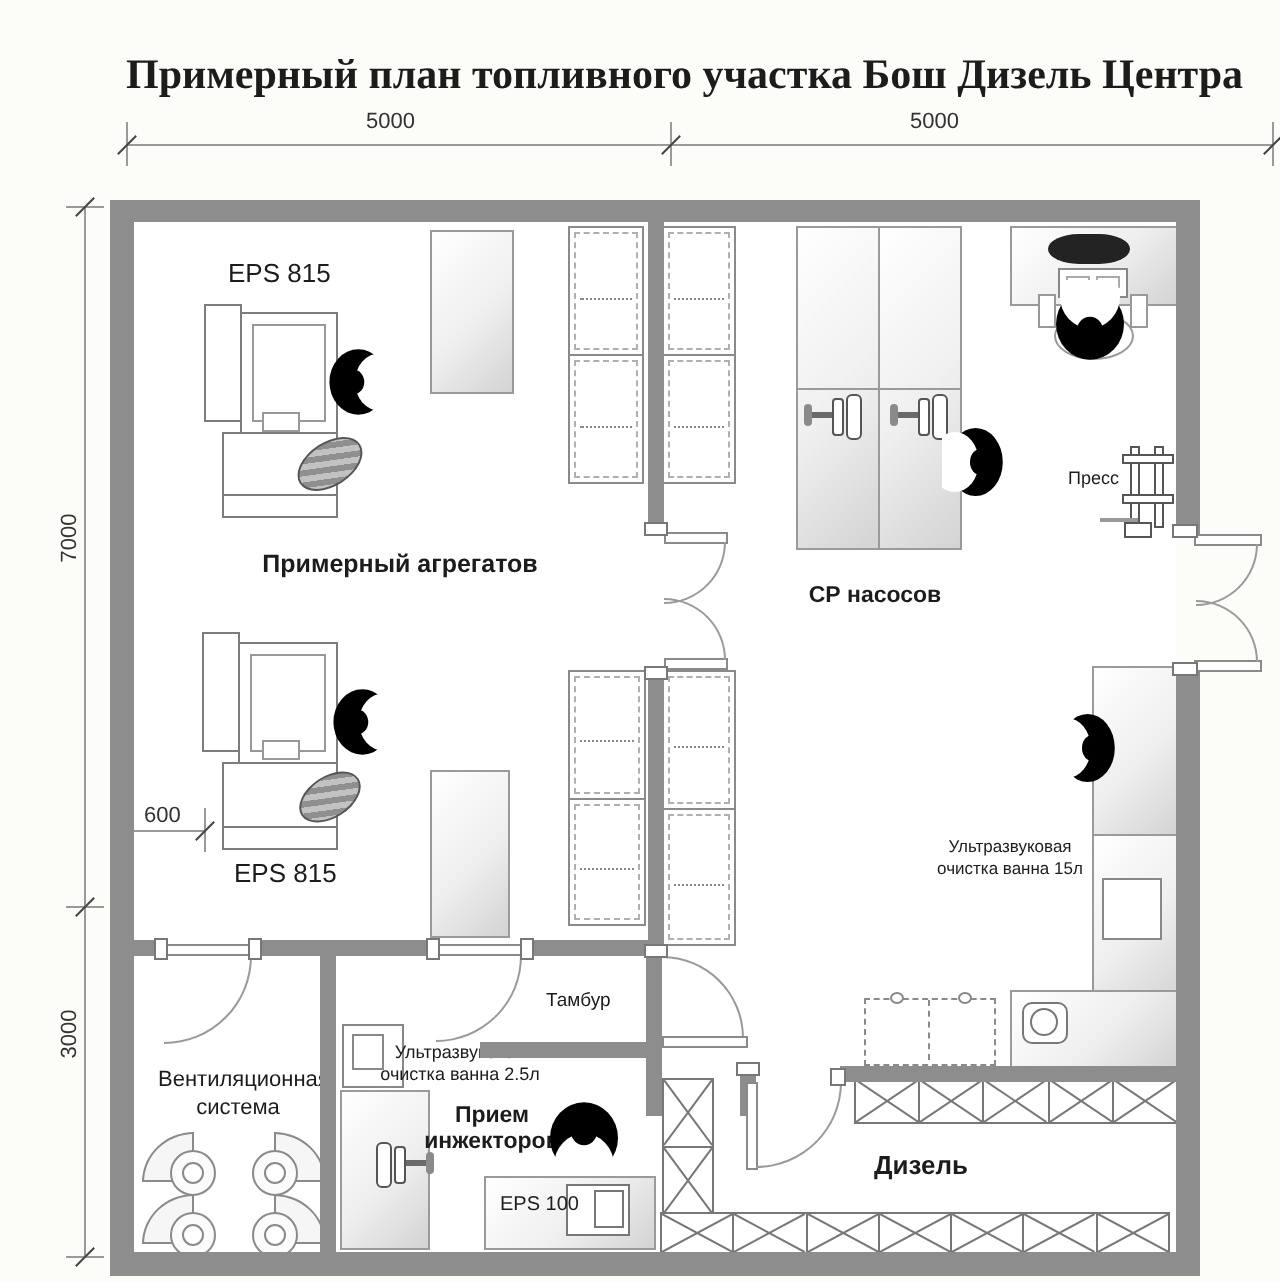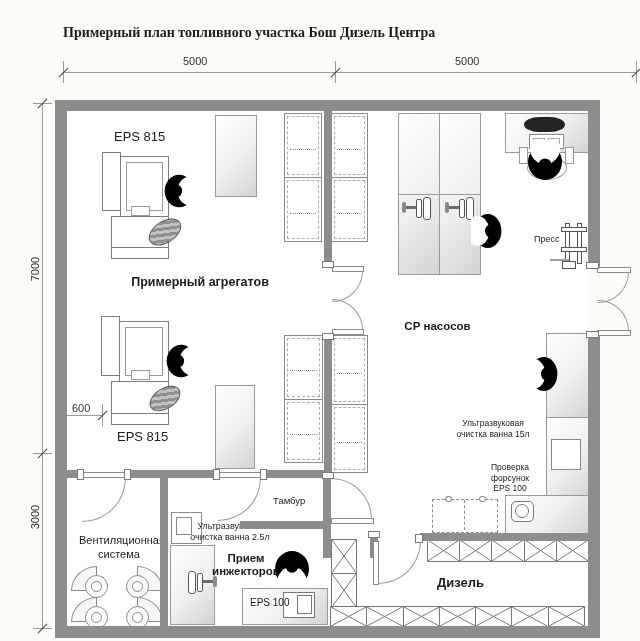--- a/index.html
+++ b/index.html
@@ -51,21 +51,21 @@
   .tool .b2{position:absolute;left:20px;top:1px;width:6px;height:21px;border:1px solid #555;background:#fff;border-radius:3px;}
   .disc{position:absolute;border:1px solid #555;border-radius:50%;
         background:repeating-linear-gradient(25deg,#8f8f8f 0 3px,#c2c2c2 3px 6px);}
   .seam{position:absolute;left:0;right:0;top:50%;border-top:1px solid #9a9a9a;}
 </style>
 </head>
 <body>
 
 <div id="canvas">
 
-  <div class="lbl serif b" style="left:63px;top:24px;font-size:14px;">Примерный план топливного участка Бош Дизель Центра</div>
+  <div class="lbl serif b" style="left:63px;top:24px;font-size:21px;">Примерный план топливного участка Бош Дизель Центра</div>
 
   <div class="dline" style="left:63px;top:72px;width:574px;height:1px;"></div>
   <div class="dline" style="left:63px;top:61px;width:1px;height:22px;"></div>
   <div class="dline" style="left:335px;top:61px;width:1px;height:22px;"></div>
   <div class="dline" style="left:636px;top:61px;width:1px;height:22px;"></div>
   <div class="tick" style="left:63px;top:66px;"></div>
   <div class="tick" style="left:335px;top:66px;"></div>
   <div class="tick" style="left:636px;top:66px;"></div>
   <div class="dimtxt" style="left:183px;top:55px;">5000</div>
   <div class="dimtxt" style="left:455px;top:55px;">5000</div>
@@ -177,42 +177,41 @@
   <div class="box" style="left:519px;top:147px;width:7px;height:15px;border-color:#999;"></div>
   <div class="box" style="left:565px;top:147px;width:7px;height:15px;border-color:#999;"></div>
   <div class="person" style="left:524px;top:135px;width:42px;height:52px;transform:rotate(-90deg);">
     <svg viewBox="0 0 40 52" preserveAspectRatio="none">
         <circle cx="19" cy="26" r="17"></circle>
         <circle cx="32" cy="26" r="15" fill="#fff"></circle>
         <circle cx="16" cy="26" r="6.5"></circle>
       </svg>
   </div>
 
-  <div class="lbl b c" style="left:360px;top:291px;width:155px;font-size:11.5px;margin-top:28px;">СР насосов</div>
+  <div class="lbl b c" style="left:360px;top:291px;width:155px;font-size:11.5px;">СР насосов</div>
 
   <div class="lbl" style="left:534px;top:234px;font-size:9px;">Пресс</div>
   <div class="box" style="left:565px;top:223px;width:3px;height:39px;border-color:#555;"></div>
   <div class="box" style="left:577px;top:223px;width:3px;height:39px;border-color:#555;"></div>
   <div class="box" style="left:561px;top:227px;width:24px;height:3px;border-color:#555;"></div>
   <div class="box" style="left:561px;top:247px;width:24px;height:3px;border-color:#555;"></div>
   <div class="dline" style="left:550px;top:259px;width:19px;height:2px;"></div>
   <div class="box" style="left:562px;top:261px;width:12px;height:6px;border-color:#555;"></div>
 
   <div class="bench" style="left:546px;top:333px;width:41px;height:84px;"></div>
   <div class="bench" style="left:546px;top:417px;width:41px;height:84px;"></div>
   <div class="box" style="left:551px;top:439px;width:28px;height:29px;border-color:#888;"></div>
   <div class="person" style="left:527px;top:348px;width:32px;height:52px;transform:rotate(180deg);">
     <svg viewBox="0 0 40 52" preserveAspectRatio="none">
         <circle cx="19" cy="26" r="17"></circle>
         <circle cx="32" cy="26" r="15" fill="#fff"></circle>
         <circle cx="16" cy="26" r="6.5"></circle>
       </svg>
   </div>
-  <div class="lbl c" style="left:456px;top:418px;width:74px;font-size:8.5px;text-align:center;">Ультразвуковая очистка ванна 15л</div>
-  <div class="lbl c" style="left:482px;top:462px;width:56px;font-size:8.5px;">Проверка форсунок EPS 100</div>
+  <div class="lbl c" style="left:468px;top:418px;width:74px;font-size:8.5px;text-align:center;">Ультразвуковая очистка ванна 15л</div>
 
   <div class="bench" style="left:505px;top:495px;width:83px;height:37px;"></div>
   <div class="abs" style="left:511px;top:501px;width:21px;height:19px;border:1px solid #777;border-radius:5px;background:#fff;"></div>
   <div class="abs" style="left:515px;top:504px;width:12px;height:12px;border:1px solid #777;border-radius:50%;background:#fff;"></div>
 
   <div class="abs" style="left:432px;top:499px;width:64px;height:32px;border:1px dashed #8a8a8a;background:#fff;"></div>
   <div class="abs" style="left:464px;top:500px;width:0;height:30px;border-left:1px dashed #8a8a8a;"></div>
   <div class="abs" style="left:445px;top:496px;width:5px;height:4px;border:1px solid #888;border-radius:50%;background:#fff;"></div>
   <div class="abs" style="left:479px;top:496px;width:5px;height:4px;border:1px solid #888;border-radius:50%;background:#fff;"></div>
 

